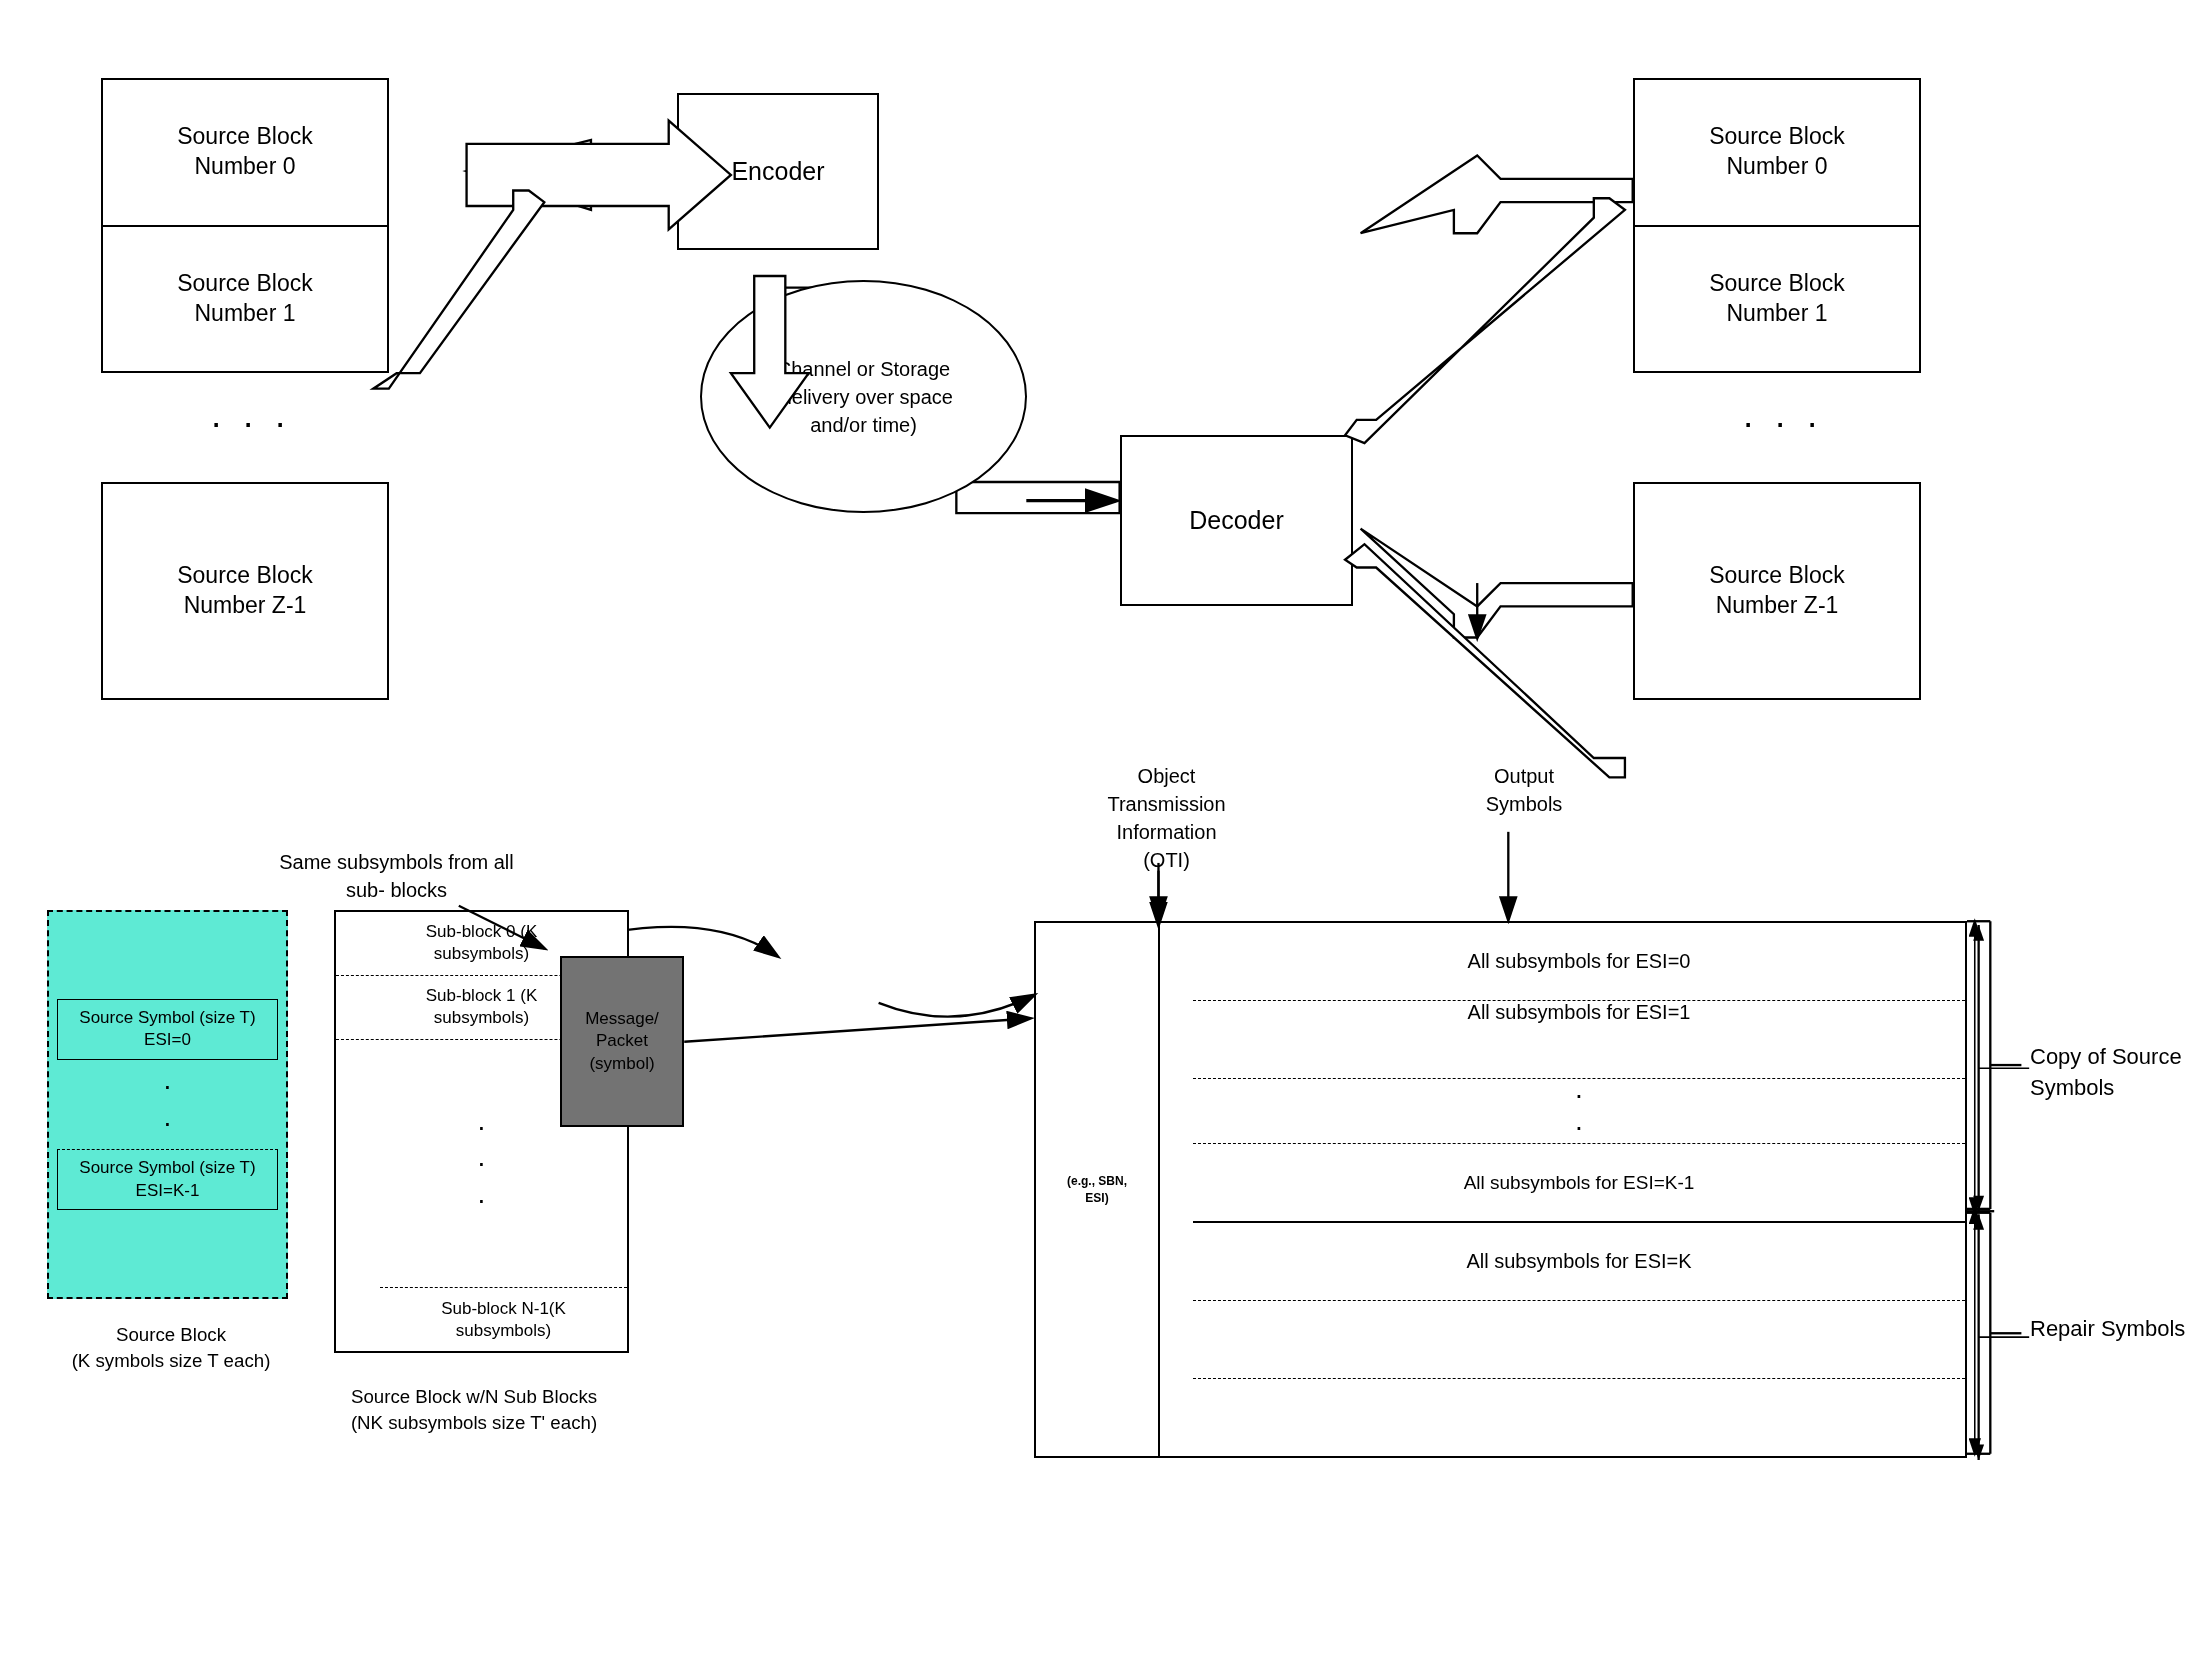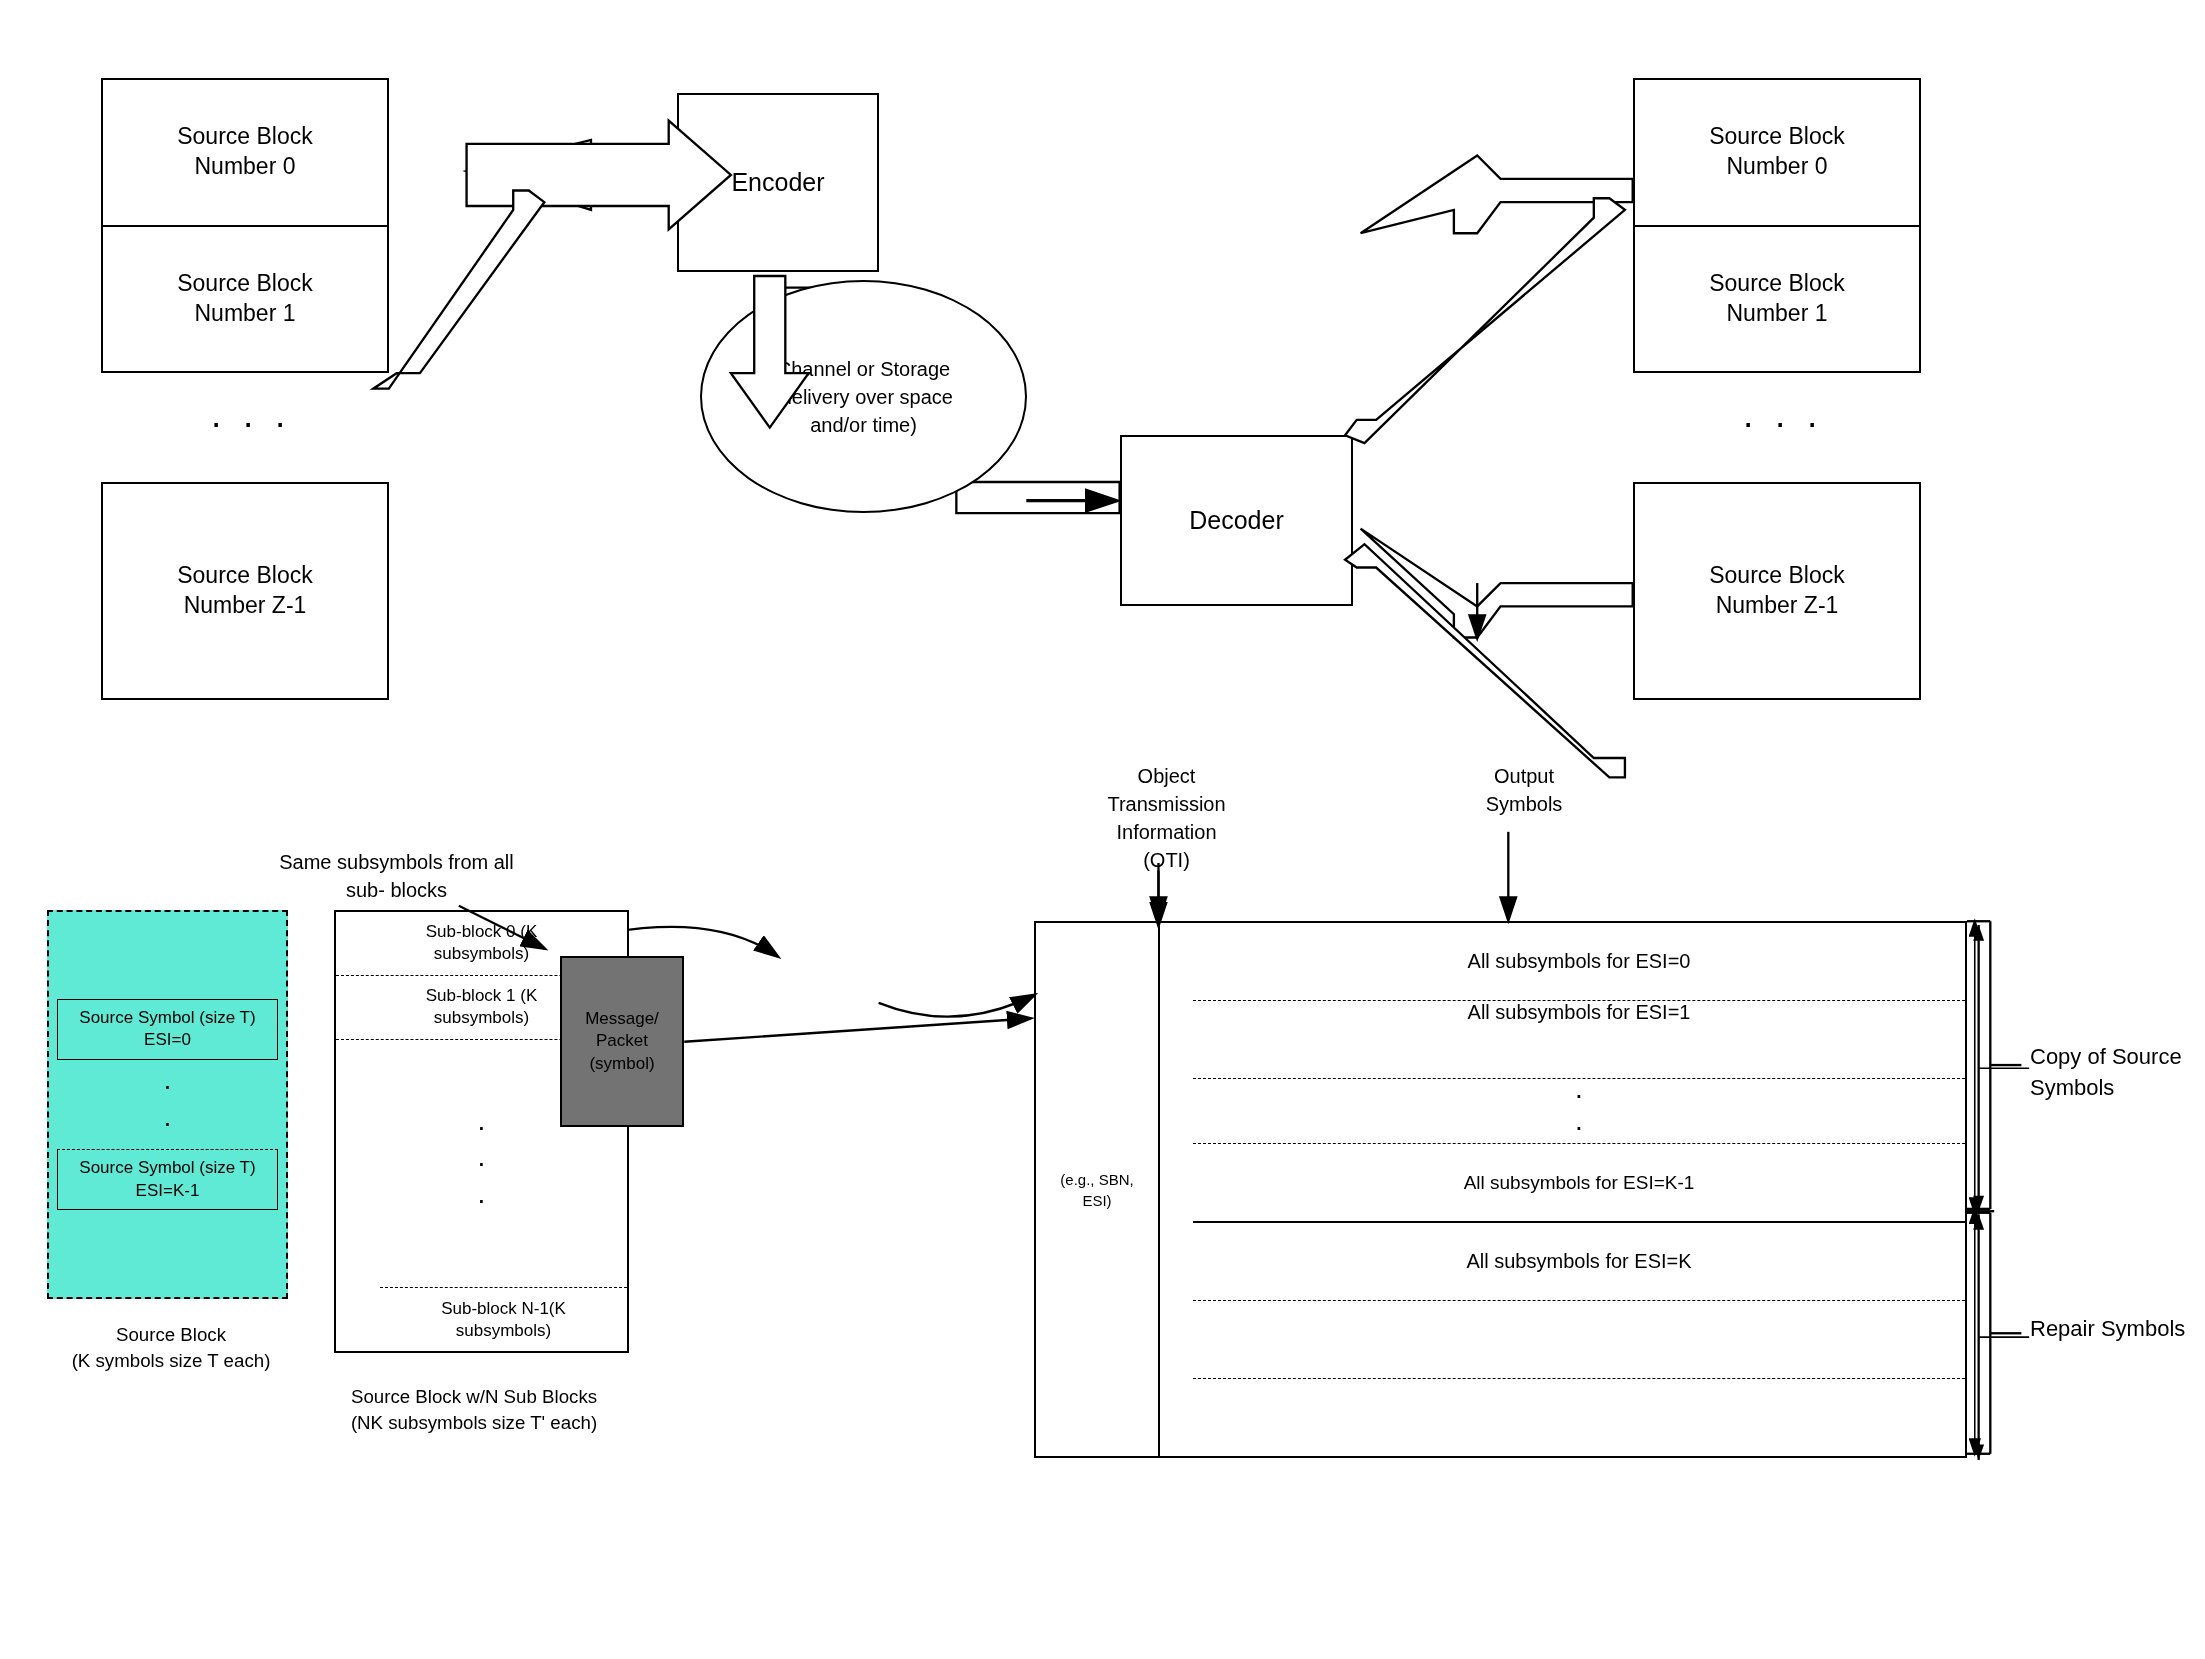--- a/index.html
+++ b/index.html
@@ -143,21 +143,21 @@
     </div>
   </div>
 
   <div class="label" style="left:210px; top:397px; font-size:37px; letter-spacing:4.7px;">·  ·  ·</div>
 
   <div class="box" style="left:101px; top:482px; width:288px; height:218px; font-size:23px;">
     <span style="white-space:pre-line;">Source Block
 Number Z-1</span>
   </div>
 
-  <div class="box" style="left:677px; top:93px; width:202px; height:179px; font-size:25px;">
+  <div class="box" style="left:677px; top:93px; width:202px; height:157px; font-size:25px;">
     <span>Encoder</span>
   </div>
 
   <div class="ellipse" style="left:700px; top:280px; width:327px; height:233px; font-size:20px;">
     <span style="white-space:pre-line; padding:15.6px;">Channel or Storage
 (delivery over space
 and/or time)</span>
   </div>
 
   <div class="box" style="left:1120px; top:435px; width:233px; height:171px; font-size:25px;">
@@ -229,21 +229,21 @@
   <div class="label" style="left:295px; top:1384px; width:358px; font-size:18.7px; text-align:center;">
     Source Block w/N Sub Blocks<br>(NK subsymbols size T' each)
   </div>
 
   <div class="label" style="left:1446px; top:762px; width:156px; font-size:20px; text-align:center; line-height:1.4;">
     Output<br>Symbols
   </div>
 
   <div style="position:absolute; left:1034px; top:921px; width:933px; height:537px; border:2.3px solid #000; display:flex; flex-direction:row;">
 
-    <div style="width:124px; border-right:2.3px solid #000; display:flex; align-items:center; justify-content:center; text-align:center; font-size:15px; line-height:1.4;">
+    <div style="width:124px; border-right:2.3px solid #000; display:flex; align-items:center; justify-content:center; text-align:center; font-size:12px; line-height:1.4;font-weight:bold;">
       <span>(e.g., SBN,<br>ESI)</span>
     </div>
 
     <div style="flex:1; display:flex; flex-direction:column;margin-left:33px;">
 
       <div style="flex:1; border-bottom:1.6px dashed #000; display:flex; align-items:center; justify-content:center; font-size:20px;">
         <span>All subsymbols for ESI=0</span>
       </div>
 
       <div style="flex:1; border-bottom:1.6px dashed #000; display:flex; align-items:flex-start; justify-content:center; font-size:20px;">

